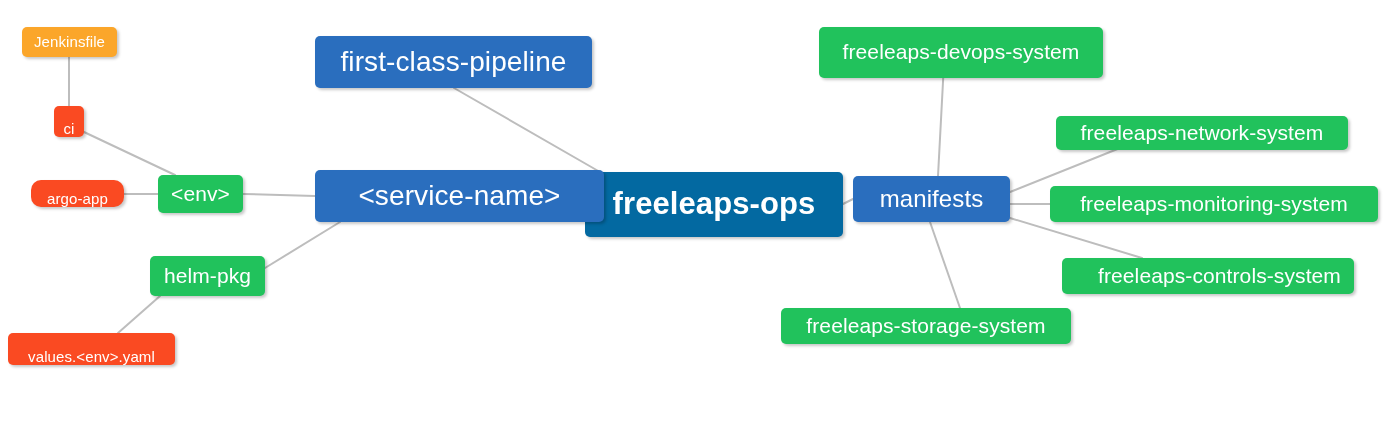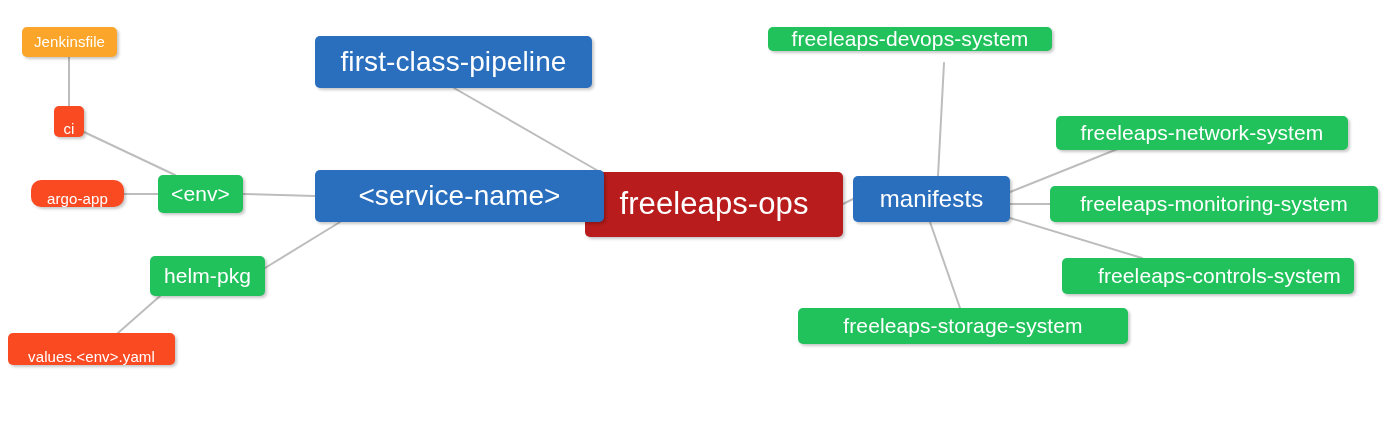--- a/index.html
+++ b/index.html
@@ -35,22 +35,23 @@
     border-radius: 5px;
     color: #ffffff;
     white-space: nowrap;
     text-align: center;
     line-height: 1.05;
     box-shadow: 2px 2px 3px rgba(0,0,0,0.22);
     letter-spacing: 0.1px;
   }
   
   .lvl-root {
-    background: #b91c1c;
+    background: #0369a1;
     font-size: 31px;
+    font-weight: bold;
   }
   .lvl-blue {
     background: #2a6ebe;
   }
   .lvl-green {
     background: #21c25c;
   }
   .lvl-orange {
     background: #fba62a;
   }
@@ -108,29 +109,29 @@
       </div>
       <div class="node lvl-red fs-15" style="left: 54px; top: 106px; width: 30px; height: 31px;">
         <span>ci</span>
       </div>
       <div class="node lvl-red fs-15" style="left: 31px; top: 180px; width: 93px; height: 27px; border-radius: 10px;">
         <span>argo-app</span>
       </div>
       <div class="node lvl-red fs-15" style="left: 8px; top: 333px; width: 167px; height: 32px;">
         <span>values.&lt;env&gt;.yaml</span>
       </div>
-      <div class="node lvl-green fs-21" style="left: 768px; top: 27px; width: 284px; height: 24px;">
+      <div class="node lvl-green fs-21" style="left: 819px; top: 27px; width: 284px; height: 51px;">
         <span>freeleaps-devops-system</span>
       </div>
       <div class="node lvl-green fs-21" style="left: 1056px; top: 116px; width: 292px; height: 34px;">
         <span>freeleaps-network-system</span>
       </div>
       <div class="node lvl-green fs-21" style="left: 1050px; top: 186px; width: 328px; height: 36px;">
         <span>freeleaps-monitoring-system</span>
       </div>
       <div class="node lvl-green fs-21" style="left: 1062px; top: 258px; width: 292px; height: 36px; padding-left: 23px;">
         <span>freeleaps-controls-system</span>
       </div>
-      <div class="node lvl-green fs-21" style="left: 798px; top: 308px; width: 330px; height: 36px;">
+      <div class="node lvl-green fs-21" style="left: 781px; top: 308px; width: 290px; height: 36px;">
         <span>freeleaps-storage-system</span>
       </div>
     </div>
 </div>
 
 </body></html>

